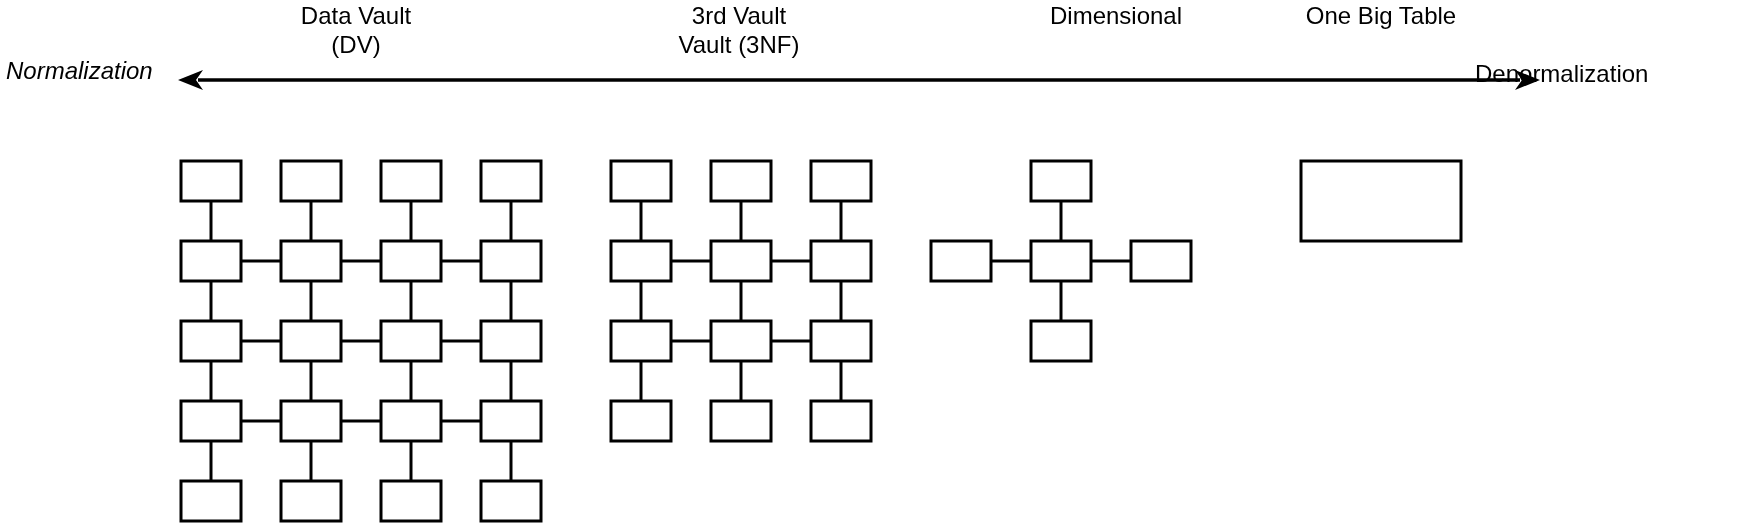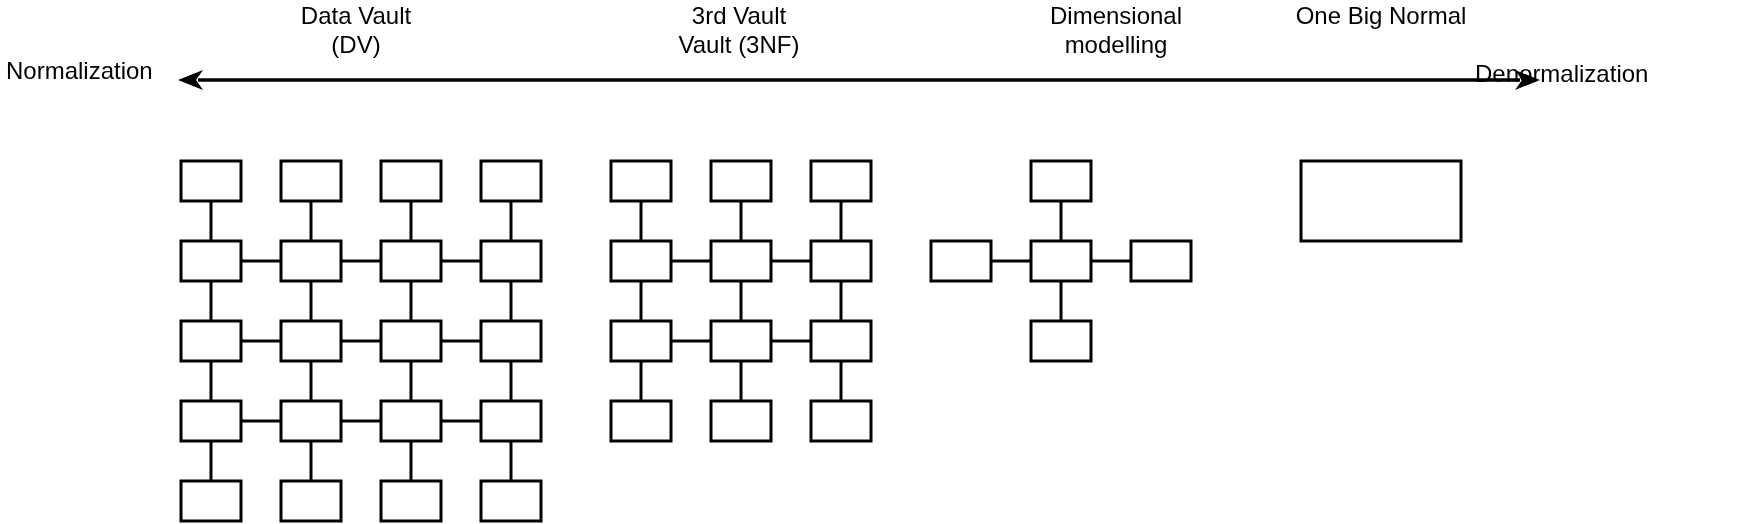--- a/index.html
+++ b/index.html
@@ -20,21 +20,21 @@
     font-size:24px;
     line-height:29px;
     white-space:nowrap;
   }
   .axis-label{
     position:absolute;
     font-size:24px;
     line-height:24px;
     white-space:nowrap;
   }
-  .axis-left{left:6px;top:59px;}
+  .axis-left{left:6px;top:59px;font-style:italic;}
   .axis-right{left:1475px;top:62px;}
 </style>
 </head>
 <body>
 
 <div class="canvas">
 
   <svg id="diagram-svg" xmlns="http://www.w3.org/2000/svg" viewBox="0 0 1742 524">
       <line x1="198" y1="80" x2="1520" y2="80" stroke="#000000" stroke-width="3.5"></line>
       <polygon points="178,80 203,70 196,80 203,90" fill="#000000"></polygon>
@@ -130,20 +130,19 @@
     <div>(DV)</div>
   </div>
 
   <div class="method-label" style="left: 739px;">
     <div>3rd Vault</div>
     <div>Vault (3NF)</div>
   </div>
 
   <div class="method-label" style="left: 1116px;">
     <div>Dimensional</div>
-    <div>modelling</div>
   </div>
 
   <div class="method-label" style="left: 1381px;">
-    <div>One Big Normal</div>
+    <div>One Big Table</div>
   </div>
 
 </div>
 
 </body></html>

